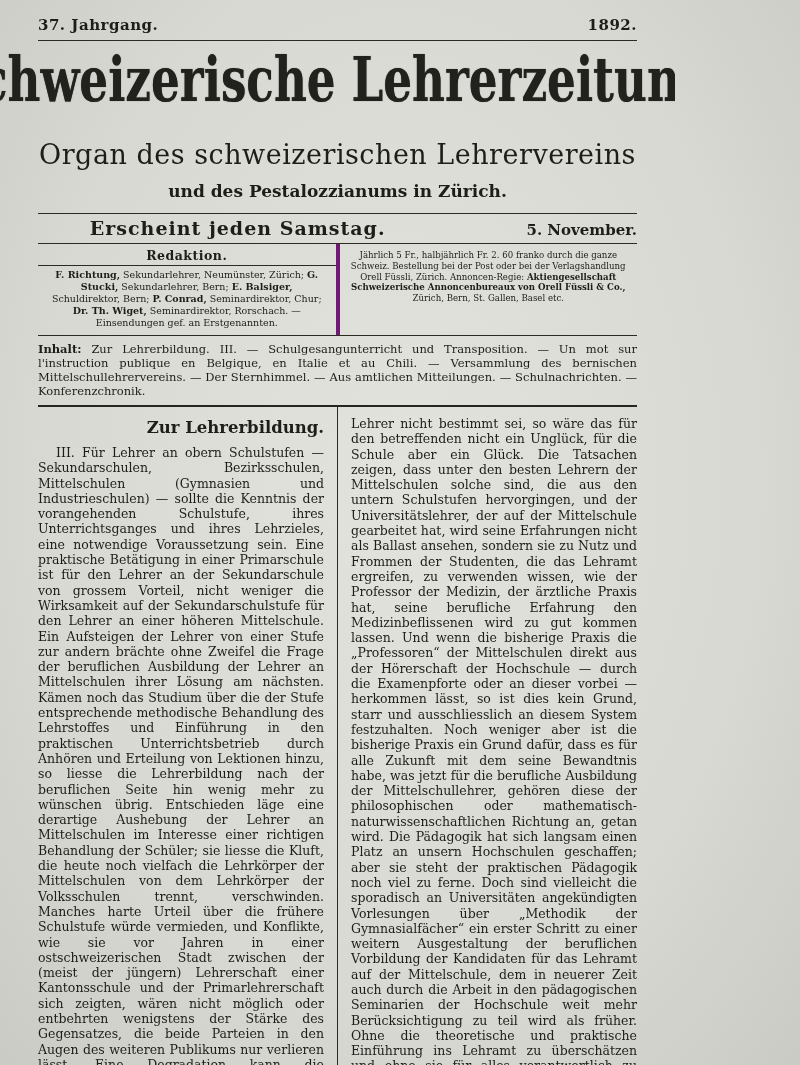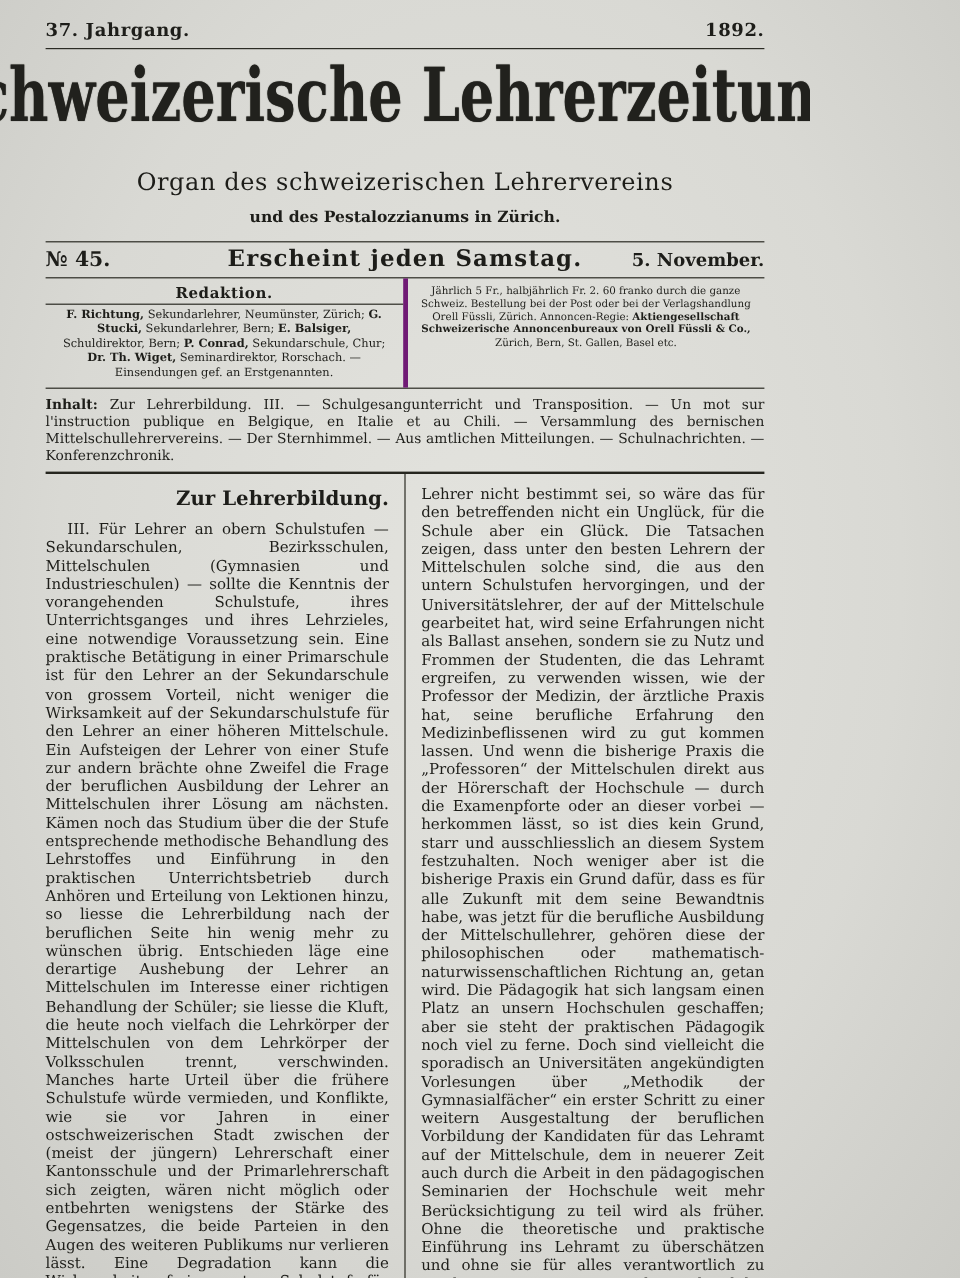--- a/index.html
+++ b/index.html
@@ -47,28 +47,28 @@
     font-size: 62px;
     line-height: 1.05;
     font-weight: bold;
     white-space: nowrap;
     transform: scaleX(0.73);
     color: #21211d;
     text-shadow: 0 0 1px #4a4a44;
   }
   .masthead-subtitle1 {
     text-align: center;
-    font-size: 20px;
+    font-size: 27px;
     font-weight: normal;
     letter-spacing: 0.5px;
     margin-top: 16px;
   }
   .masthead-subtitle2 {
     text-align: center;
-    font-size: 13px;
+    font-size: 17px;
     font-weight: bold;
     margin-top: 11px;
     margin-bottom: 12px;
   }
   
   .issue-row {
     display: flex;
     align-items: baseline;
     border-top: 1px solid #2b2b24;
     border-bottom: 1px solid #2b2b24;
@@ -182,30 +182,29 @@
 
   <div>
     <div class="masthead-title-wrap">
       <span class="masthead-title">Schweizerische Lehrerzeitung.</span>
     </div>
     <div class="masthead-subtitle1">Organ des schweizerischen Lehrervereins</div>
     <div class="masthead-subtitle2">und des Pestalozzianums in Zürich.</div>
   </div>
 
   <div class="issue-row">
-    <span class="issue-number">№ 45.</span>
     <span class="issue-frequency">Erscheint jeden Samstag.</span>
     <span class="issue-date">5. November.</span>
   </div>
 
   <div class="info-row">
     <div class="info-box left">
       <div class="info-title">Redaktion.</div>
       <hr class="info-title-rule">
-      <div class="info-text"><b>F. Richtung,</b><span> Sekundarlehrer, Neumünster, Zürich; </span><b>G. Stucki,</b><span> Sekundarlehrer, Bern; </span><b>E. Balsiger,</b><span> Schuldirektor, Bern; </span><b>P. Conrad,</b><span> Sekundarschule, Chur; </span><b>Dr. Th. Wiget,</b><span> Seminardirektor, Rorschach. — Einsendungen gef. an Erstgenannten.</span></div>
+      <div class="info-text"><b>F. Richtung,</b><span> Sekundarlehrer, Neumünster, Zürich; </span><b>G. Stucki,</b><span> Sekundarlehrer, Bern; </span><b>E. Balsiger,</b><span> Schuldirektor, Bern; </span><b>P. Conrad,</b><span> Seminardirektor, Chur; </span><b>Dr. Th. Wiget,</b><span> Seminardirektor, Rorschach. — Einsendungen gef. an Erstgenannten.</span></div>
     </div>
     <div class="info-box">
       <div class="info-text small"><span>Jährlich 5 Fr., halbjährlich Fr. 2. 60 franko durch die ganze Schweiz. Bestellung bei der Post oder bei der Verlagshandlung Orell Füssli, Zürich. Annoncen-Regie: </span><b>Aktiengesellschaft Schweizerische Annoncenbureaux von Orell Füssli &amp; Co.,</b><span> Zürich, Bern, St. Gallen, Basel etc.</span></div>
     </div>
   </div>
 
   <div class="inhalt">
     <b>Inhalt:</b><span> Zur Lehrerbildung. III. — Schulgesangunterricht und Transposition. — Un mot sur l'instruction publique en Belgique, en Italie et au Chili. — Versammlung des bernischen Mittelschullehrervereins. — Der Sternhimmel. — Aus amtlichen Mitteilungen. — Schulnachrichten. — Konferenzchronik.</span>
   </div>
 

